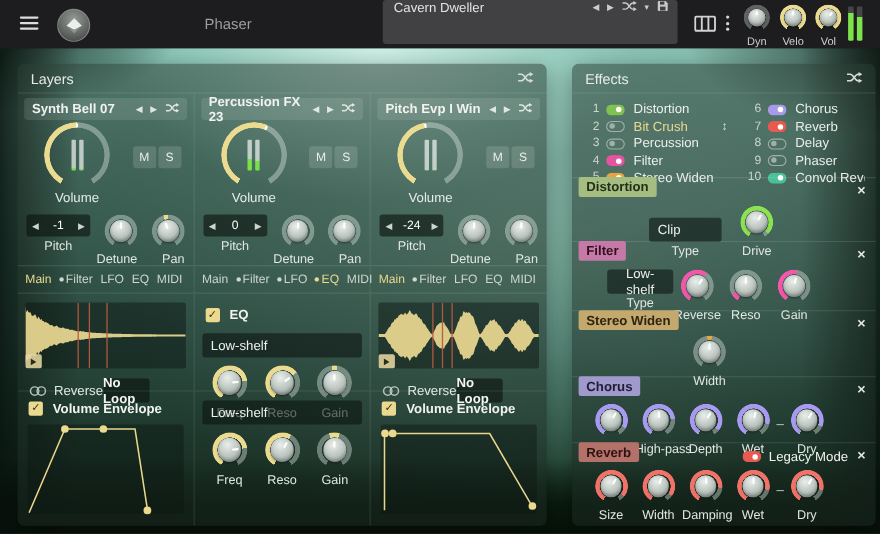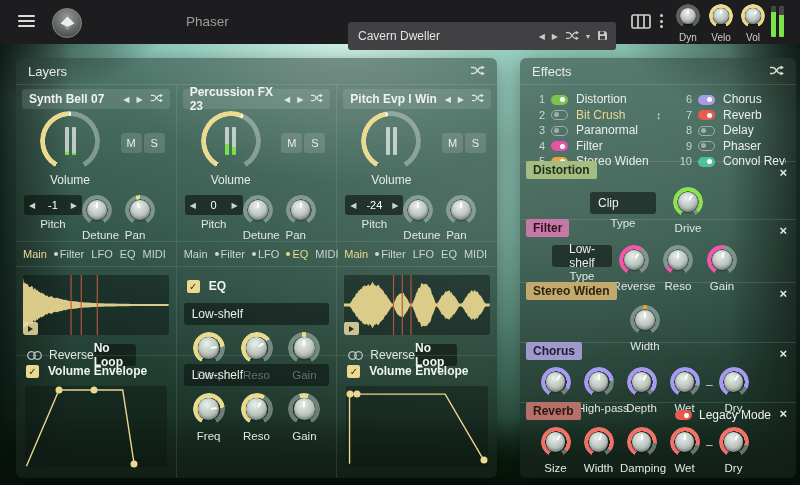--- a/index.html
+++ b/index.html
@@ -20,22 +20,22 @@
   }
   
   .topbar { position:absolute; top:0; left:0; right:0; height:44px; background:#1d1d1f; z-index:6; }
   .burger { position:absolute; left:18px; top:15px; width:17px; cursor:pointer; }
   .burger i { display:block; height:2px; background:#dcdcdc; border-radius:1px; margin-bottom:3px; }
   .logo { position:absolute; left:52px; top:8px; width:28px; height:28px; border-radius:50%;
           background:radial-gradient(circle at 50% 32%, #969b98, #5d625f 62%, #393d3b); border:1px solid #858885;
           display:flex; align-items:center; justify-content:center; }
   .tb-title { position:absolute; left:94px; top:11px; font-size:17px; font-weight:bold; color:#ededed; letter-spacing:.2px; }
   .tb-sub { position:absolute; left:186px; top:14px; font-size:13.5px; color:#9c9c9c; }
-  .preset { position:absolute; left:348px; top:22px; width:268px; height:28px; background:#414144; border-radius:3px;
-            display:flex; align-items:center; font-size:12px; color:#e3e3e3; }
+  .preset { position:absolute; left:348px; top:0; width:268px; height:40px; background:#414144; border-radius:3px;
+            display:flex; align-items:flex-start; font-size:12px; color:#e3e3e3; }
   .preset .pname { padding-left:10px; flex:1; }
   .preset .picons { display:flex; align-items:center; gap:7px; padding-right:8px; color:#cbcbcb; font-size:8px; }
   .piano { position:absolute; left:631px; top:14px; color:#d2d2d2; }
   .kebab { position:absolute; left:660px; top:14px; display:flex; flex-direction:column; gap:2.5px; }
   .kebab i { width:3px; height:3px; border-radius:50%; background:#d2d2d2; }
   .mknob { position:absolute; top:4px; width:30px; text-align:center; }
   .mknob .klabel { font-size:10px; color:#cfcfcf; margin-top:0px; }
   .meter-top { position:absolute; left:771px; top:6px; display:flex; gap:3px; }
   .meter-top .bar { width:5px; height:31px; border-radius:1px;
       background:linear-gradient(to top, #7de24b 0 var(--g,0%), #454548 var(--g,0%) 100%); }
@@ -81,21 +81,21 @@
   .ms { position:absolute; right:11px; top:24px; display:flex; gap:2px; }
   .ms span { width:21px; height:20px; background:rgba(224,234,228,0.17); border-radius:3px;
              display:flex; align-items:center; justify-content:center; font-size:11px; color:#eaefeb; cursor:pointer; }
   
   .sub-zone { display:flex; height:48px; padding:0 8px; align-items:flex-start; }
   .pitch-group { width:58px; text-align:center; margin-top:2px; }
   .stepper { height:20px; background:rgba(11,19,15,0.62); border-radius:3px; display:flex; align-items:center;
              justify-content:space-between; padding:0 5px; font-size:8px; color:#ccd5cf; }
   .stepper .val { font-size:11px; color:#fff; }
   .group-label { font-size:11.5px; color:#e0e7e2; margin-top:3px; white-space:nowrap; }
-  .kgroup { flex:1; text-align:left; margin-top:2px; }
+  .kgroup { flex:1; text-align:right; margin-top:2px; }
   .kgroup .group-label { margin-top:0; }
   
   .tabs { height:26px; box-sizing:border-box; border-top:1px solid rgba(215,228,220,0.12); border-bottom:1px solid rgba(215,228,220,0.12);
           display:flex; align-items:center; padding:0 7px; gap:7px; font-size:11px; color:#ccd5cf; }
   .tab { display:flex; align-items:center; gap:2px; cursor:pointer; white-space:nowrap; }
   .tab .dot { width:4px; height:4px; border-radius:50%; background:#cfd8d2; }
   
   .content { height:112px; position:relative; }
   .wavebox { margin:8px 7px 0; height:60px; background:rgba(9,17,13,0.45); border-radius:2px; position:relative; overflow:hidden; }
   .wavefill, .wavefill svg { position:absolute; inset:0; width:100%; height:100%; display:block; }
@@ -134,21 +134,21 @@
   .fx-toggle i { position:absolute; width:5px; height:5px; border-radius:50%; background:#9fb0a8; left:1.6px; top:1.1px; }
   .fx-toggle.on { border-color:transparent; }
   .fx-toggle.on i { left:auto; right:1.6px; top:1.6px; background:#fff; }
   .fx-label { color:#eaefe9; white-space:nowrap; overflow:hidden; }
   
   .sec { position:relative; border-top:1px solid rgba(215,228,220,0.14); box-sizing:border-box; }
   .badge { position:absolute; top:-1px; left:6px; font-size:12px; font-weight:bold; padding:1.5px 7px 2.5px; border-radius:2px; cursor:pointer; }
   .close { position:absolute; top:3px; right:9px; color:#e5ebe6; font-size:13px; font-weight:bold; cursor:pointer; }
   .kwrap { text-align:center; }
   .kwrap .group-label { margin-top:1px; font-size:11.5px; }
-  .dist-body { display:flex; padding:25px 0 0 70px; align-items:center; }
+  .dist-body { display:flex; padding:25px 0 0 70px; align-items:flex-end; }
   .dist-body .ddgroup { width:66px; text-align:center; }
   .dist-body .dd { width:66px; box-sizing:border-box; justify-content:flex-start; }
   .dist-body .kwrap { width:44px; margin-left:10px; }
   .filt-body { display:flex; padding:25px 0 0 32px; align-items:flex-start; }
   .filt-body .ddgroup { width:60px; text-align:center; }
   .filt-body .dd { width:60px; box-sizing:border-box; padding:0 5px; }
   .filt-body .kwrap { width:44px; }
   .filt-body .kwrap:first-of-type { margin-left:8px; }
   .widen-body { display:flex; justify-content:center; padding:22px 26px 0 0; }
   .widen-body .kwrap { width:50px; }
@@ -638,21 +638,21 @@
       <span class="fx-num"><span class="drag-handle">↕</span><span>7</span></span>
       <span class="fx-toggle on" style="background: rgb(232, 90, 80);">
           <i></i>
         </span>
       <span class="fx-label">Reverb</span>
 
       <span class="fx-num">3</span>
       <span class="fx-toggle">
           <i></i>
         </span>
-      <span class="fx-label">Paranormal</span>
+      <span class="fx-label">Percussion</span>
       <span class="fx-num">8</span>
       <span class="fx-toggle">
           <i></i>
         </span>
       <span class="fx-label">Delay</span>
 
       <span class="fx-num">4</span>
       <span class="fx-toggle on" style="background: rgb(229, 83, 162);">
           <i></i>
         </span>

